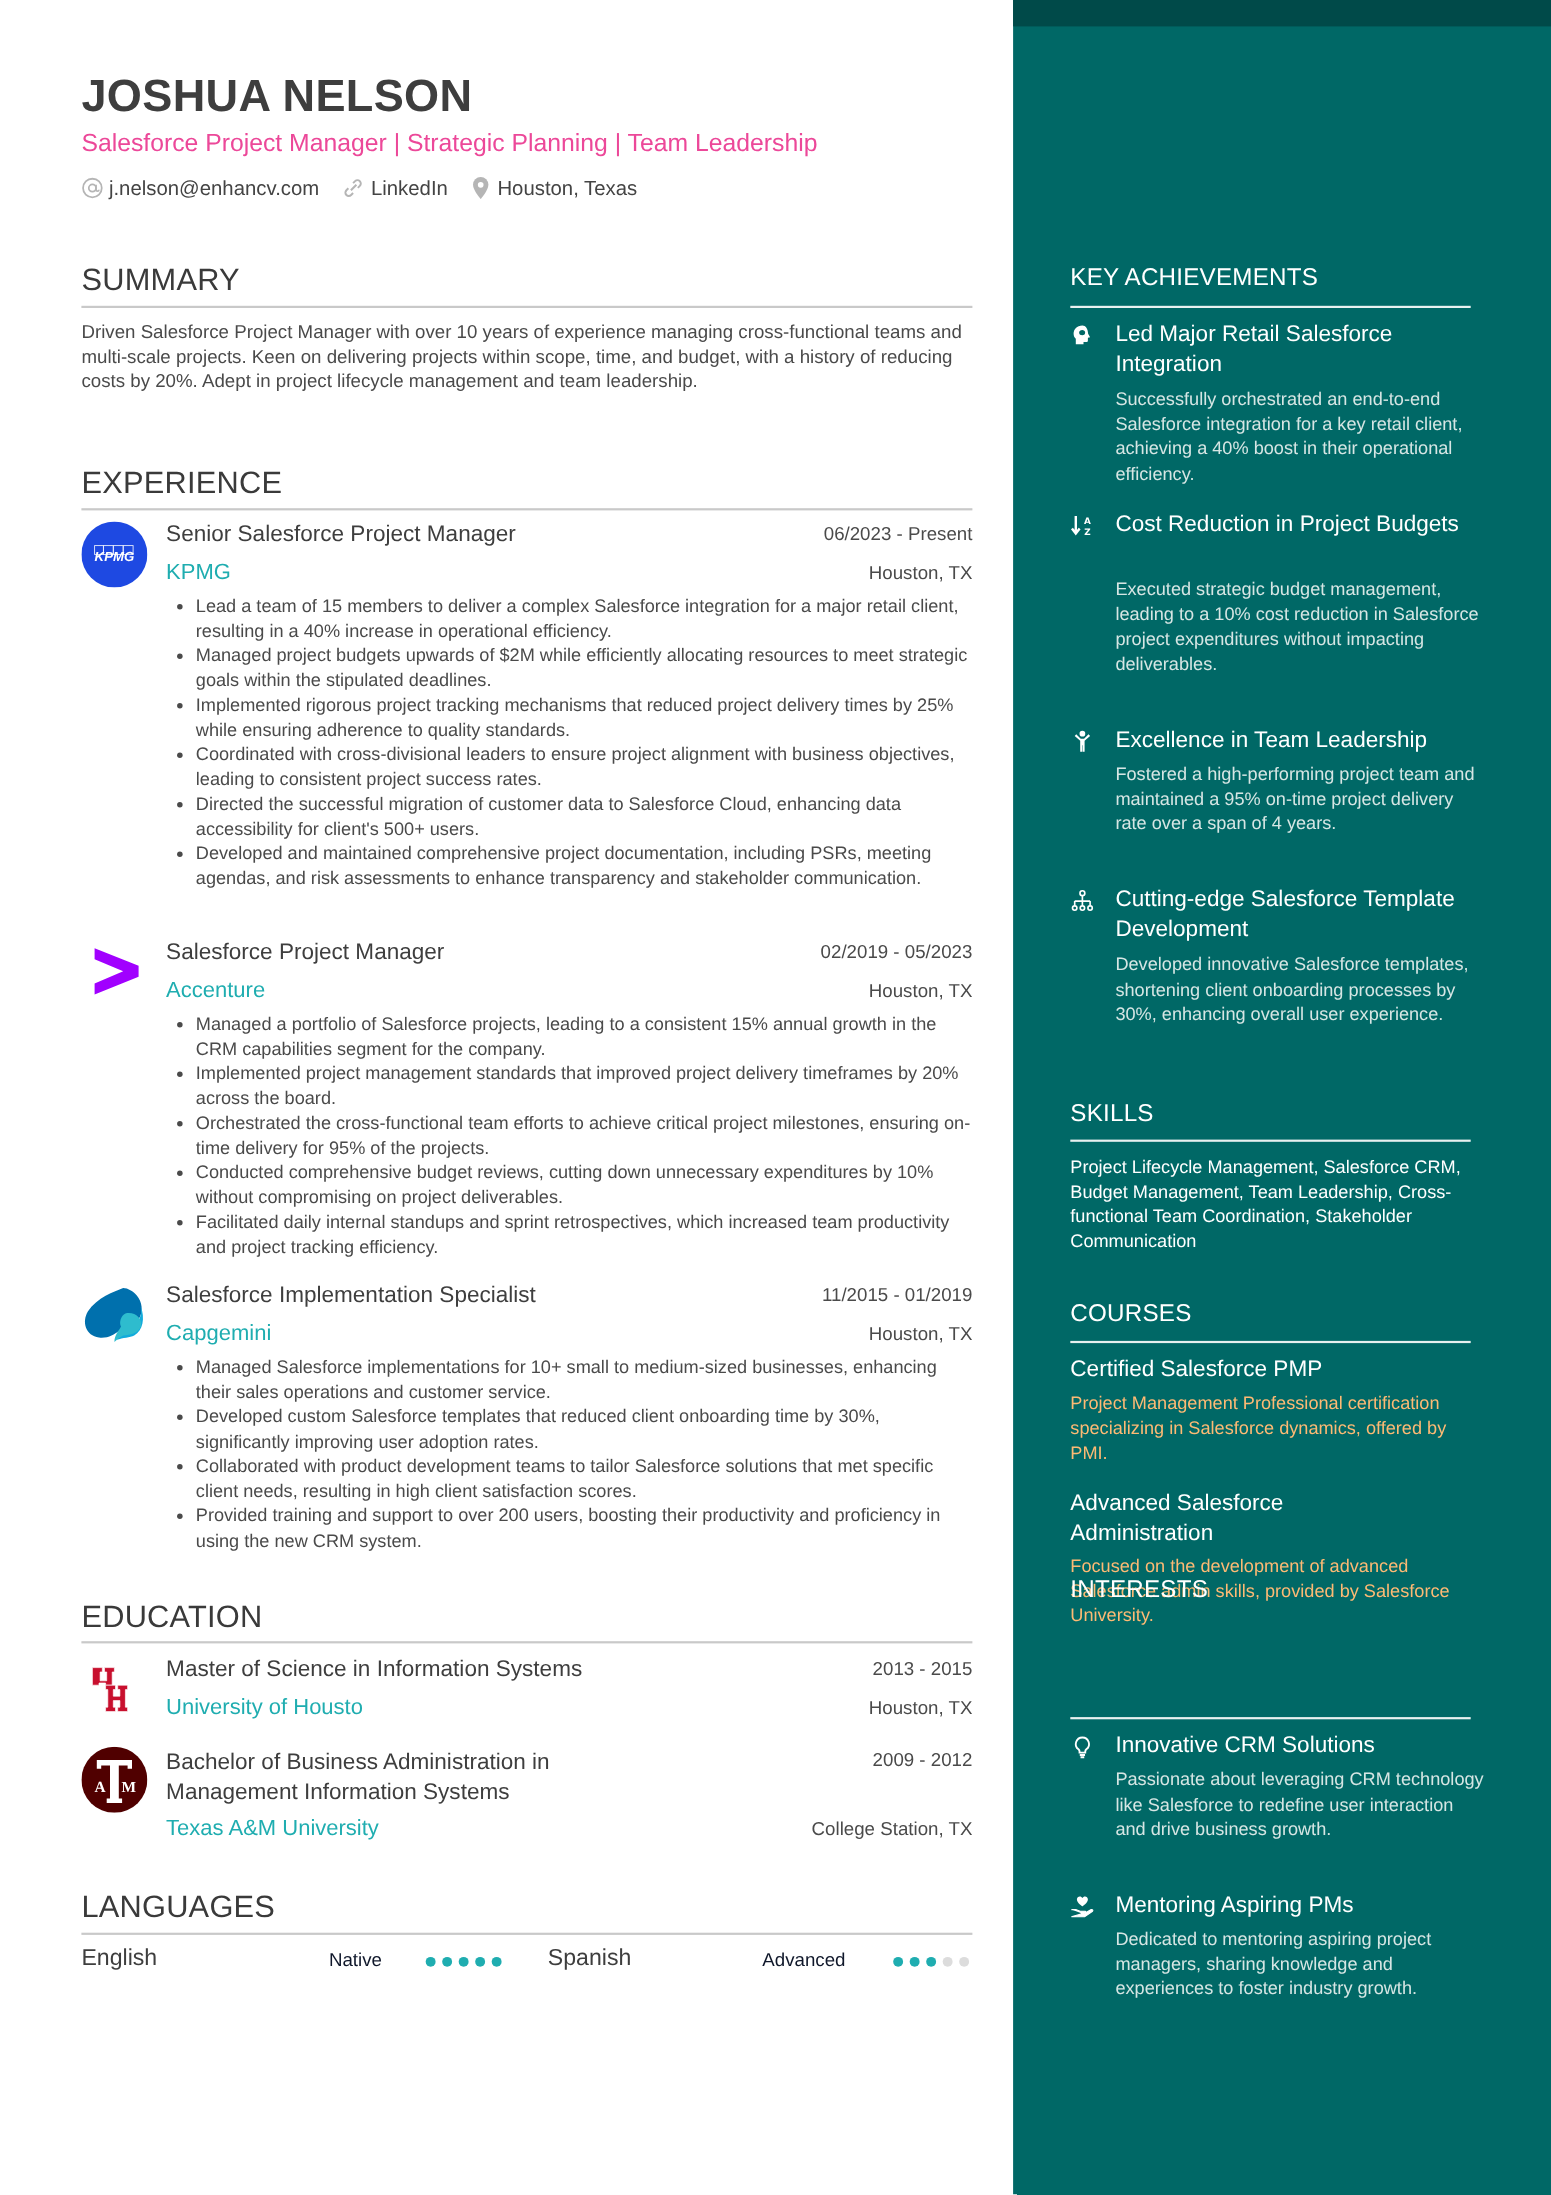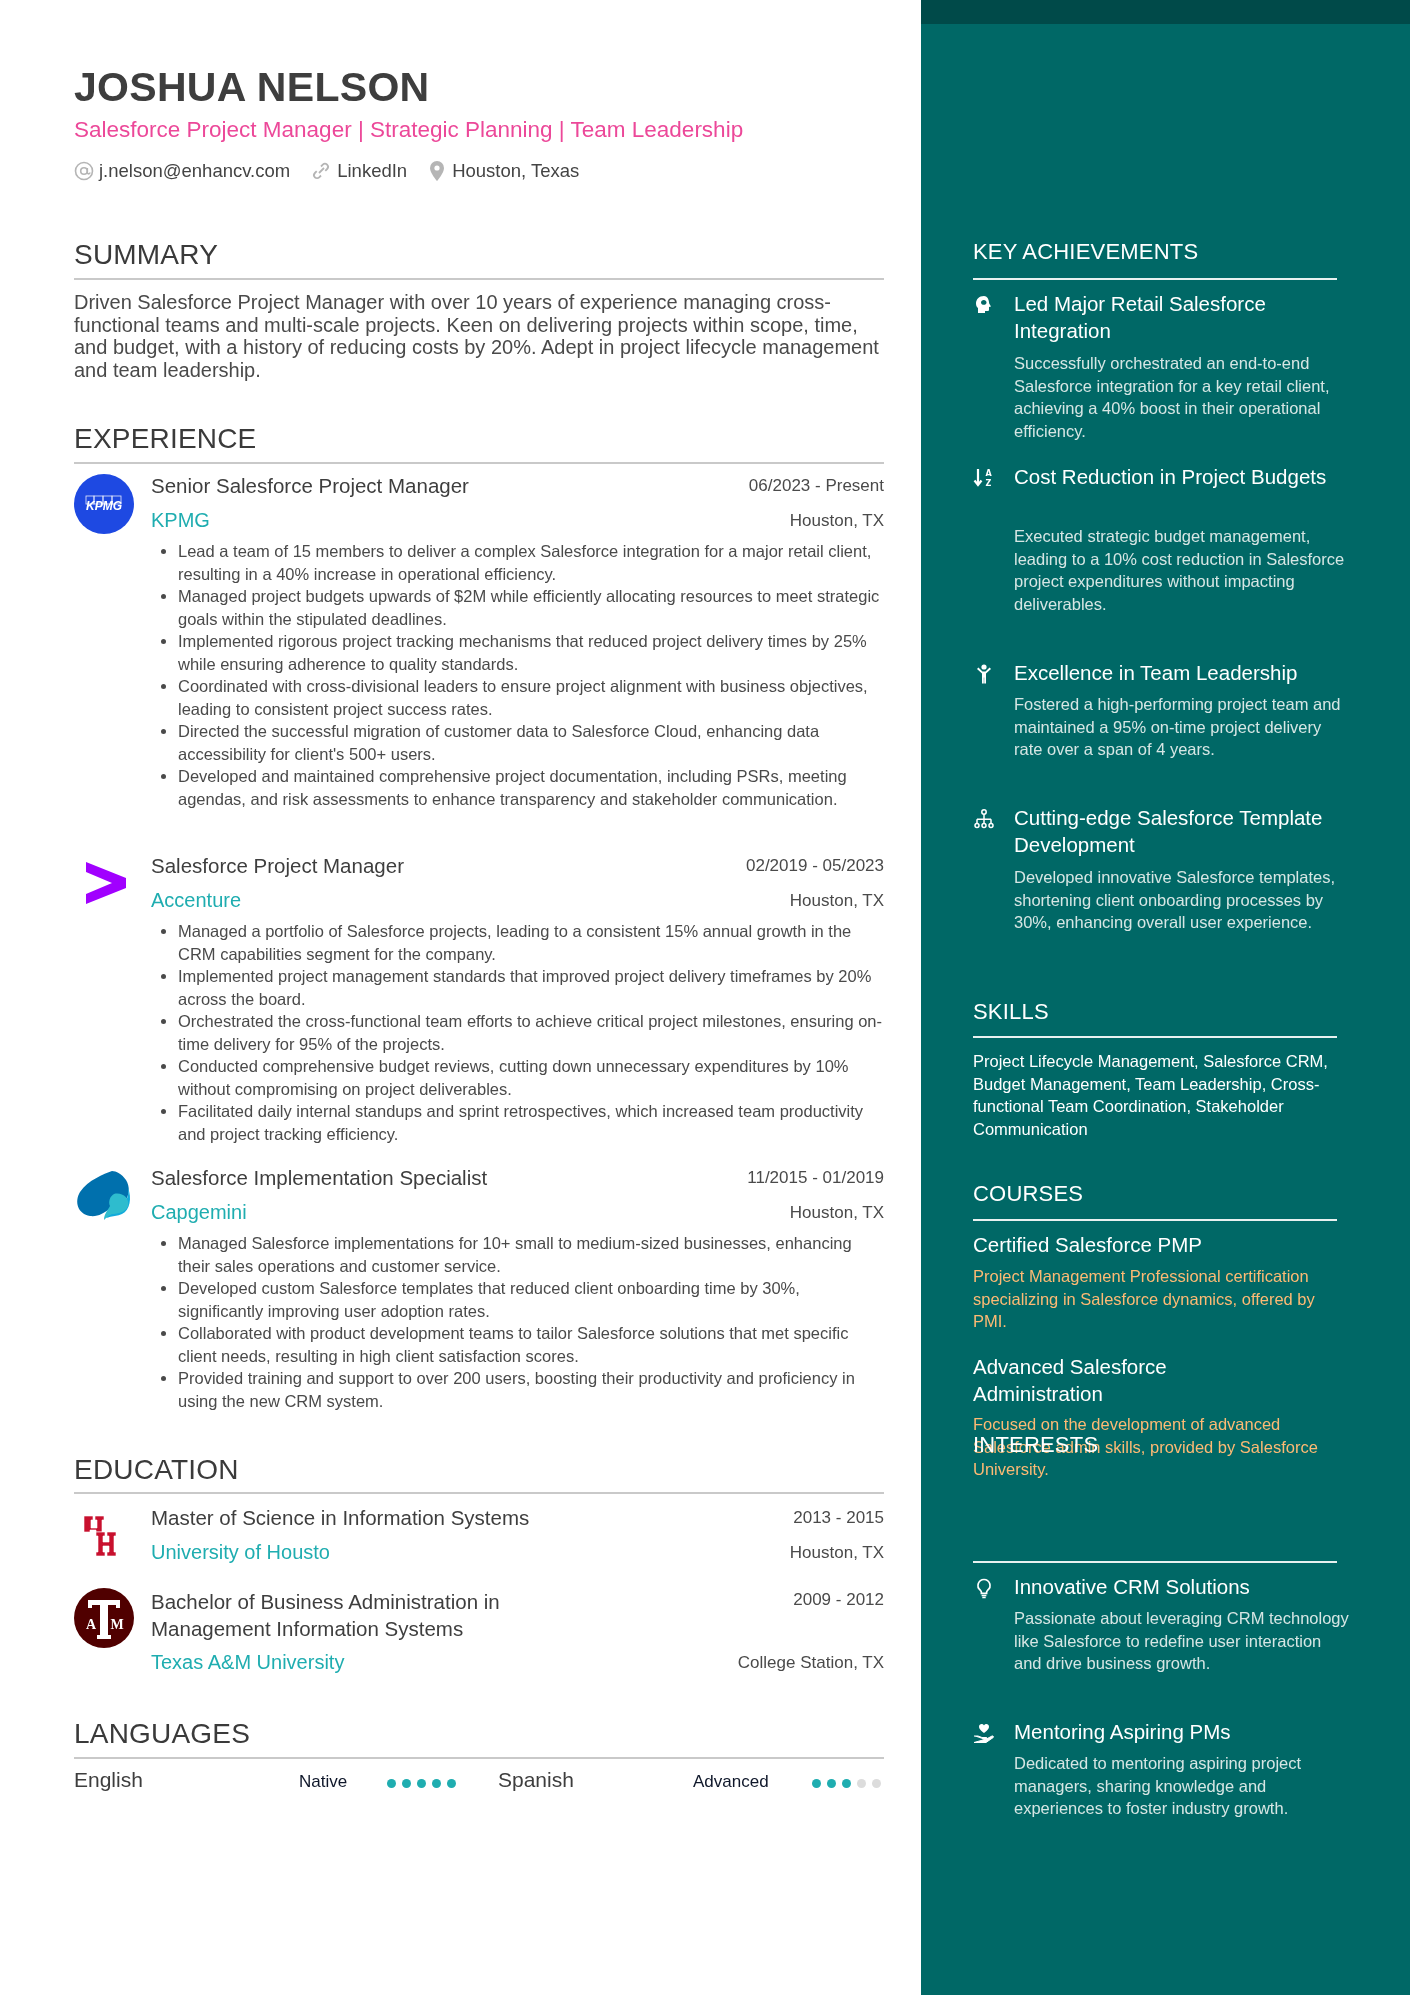--- a/index.html
+++ b/index.html
@@ -14,21 +14,21 @@
   .name { position: absolute; left: 74px; top: 64px; font-size: 41px; font-weight: bold; color: #3e3e3e; letter-spacing: 0.3px; }
   .headline { position: absolute; left: 74px; top: 117px; font-size: 22.5px; color: #ec4899; white-space: nowrap; }
   .contacts { position: absolute; left: 74px; top: 160px; display: flex; align-items: center; font-size: 18.5px; color: #444; white-space: nowrap; }
   .contact { display: flex; align-items: center; margin-right: 20px; }
   .contact svg { margin-right: 5px; }
 
   
   .sec-title { position: absolute; left: 74px; font-size: 28px; color: #3a3a3a; letter-spacing: 0.2px; }
   .sec-rule { position: absolute; left: 74px; width: 810px; height: 2px; background: #c9c9c9; }
 
-  .summary { position: absolute; left: 74px; top: 291px; width: 815px; font-size: 20px; line-height: 22.5px; color: #4a4a4a; }
+  .summary { position: absolute; left: 74px; top: 291px; width: 815px; font-size: 17px; line-height: 22.5px; color: #4a4a4a; }
 
   
   .entry { position: absolute; left: 74px; width: 810px; }
   .logo { position: absolute; left: 0; top: 0; width: 60px; height: 60px; }
   .role { position: absolute; left: 77px; top: 0; font-size: 20.5px; color: #3e3e3e; white-space: nowrap; }
   .date { position: absolute; right: 0; top: 2px; font-size: 17px; color: #4a4a4a; white-space: nowrap; }
   .company { position: absolute; left: 77px; font-size: 20px; color: #1fadb0; white-space: nowrap; }
   .loc { position: absolute; right: 0; font-size: 17px; color: #4a4a4a; white-space: nowrap; }
   .bullets { position: absolute; left: 77px; width: 733px; list-style: none; font-size: 16.5px; line-height: 22.5px; color: #4a4a4a; }
   .bullets li { position: relative; padding-left: 27px; }

